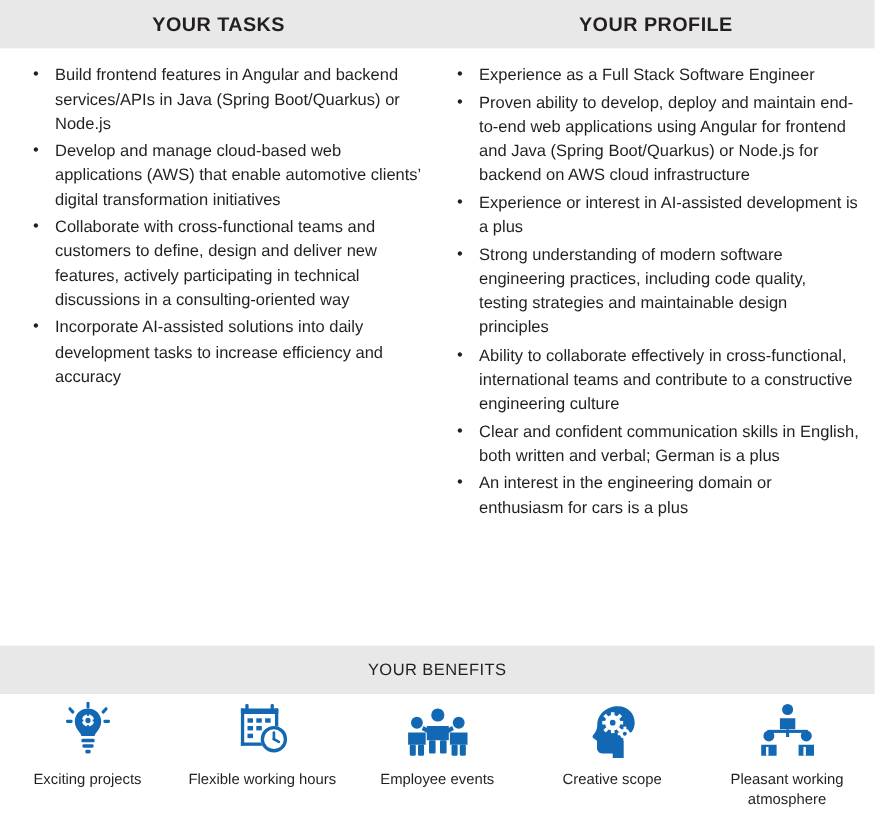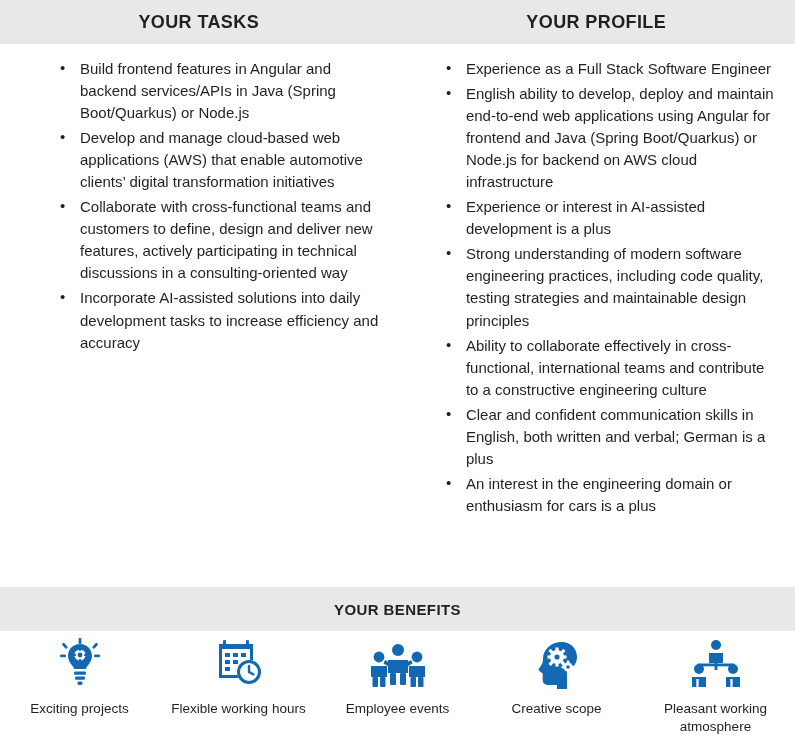--- a/index.html
+++ b/index.html
@@ -42,21 +42,20 @@
   
   .columns {
     display: flex;
     width: 795px;
     box-sizing: border-box;
     padding-top: 14px;
   }
   .col {
     flex: 1 1 50%;
     box-sizing: border-box;
-    margin-left: 30px;
   }
   .col-left {
     padding-left: 22px;
     padding-right: 12px;
   }
   .col-right {
     padding-left: 10px;
     padding-right: 14px;
   }
   ul.bullets {
@@ -88,21 +87,21 @@
     top: 587px;
     width: 795px;
     height: 44px;
     background: #e8e8e8;
     display: flex;
     align-items: center;
     justify-content: center;
   }
   .benefits-bar .title {
     font-size: 15px;
-    font-weight: bold;
+    font-weight: normal;
     letter-spacing: 0.4px;
     color: #231f20;
   }
 
   .benefits-row {
     position: absolute;
     left: 0;
     top: 636px;
     width: 795px;
     display: flex;
@@ -146,21 +145,21 @@
       <ul class="bullets">
         <li>Build frontend features in Angular and backend services/APIs in Java (Spring Boot/Quarkus) or Node.js</li>
         <li>Develop and manage cloud-based web applications (AWS) that enable automotive clients’ digital transformation initiatives</li>
         <li>Collaborate with cross-functional teams and customers to define, design and deliver new features, actively participating in technical discussions in a consulting-oriented way</li>
         <li>Incorporate AI-assisted solutions into daily development tasks to increase efficiency and accuracy</li>
       </ul>
     </div>
     <div class="col col-right">
       <ul class="bullets">
         <li>Experience as a Full Stack Software Engineer</li>
-        <li>English ability to develop, deploy and maintain end-to-end web applications using Angular for frontend and Java (Spring Boot/Quarkus) or Node.js for backend on AWS cloud infrastructure</li>
+        <li>Proven ability to develop, deploy and maintain end-to-end web applications using Angular for frontend and Java (Spring Boot/Quarkus) or Node.js for backend on AWS cloud infrastructure</li>
         <li>Experience or interest in AI-assisted development is a plus</li>
         <li>Strong understanding of modern software engineering practices, including code quality, testing strategies and maintainable design principles</li>
         <li>Ability to collaborate effectively in cross-functional, international teams and contribute to a constructive engineering culture</li>
         <li>Clear and confident communication skills in English, both written and verbal; German is a plus</li>
         <li>An interest in the engineering domain or enthusiasm for cars is a plus</li>
       </ul>
     </div>
   </div>
 
   <div class="benefits-bar">

